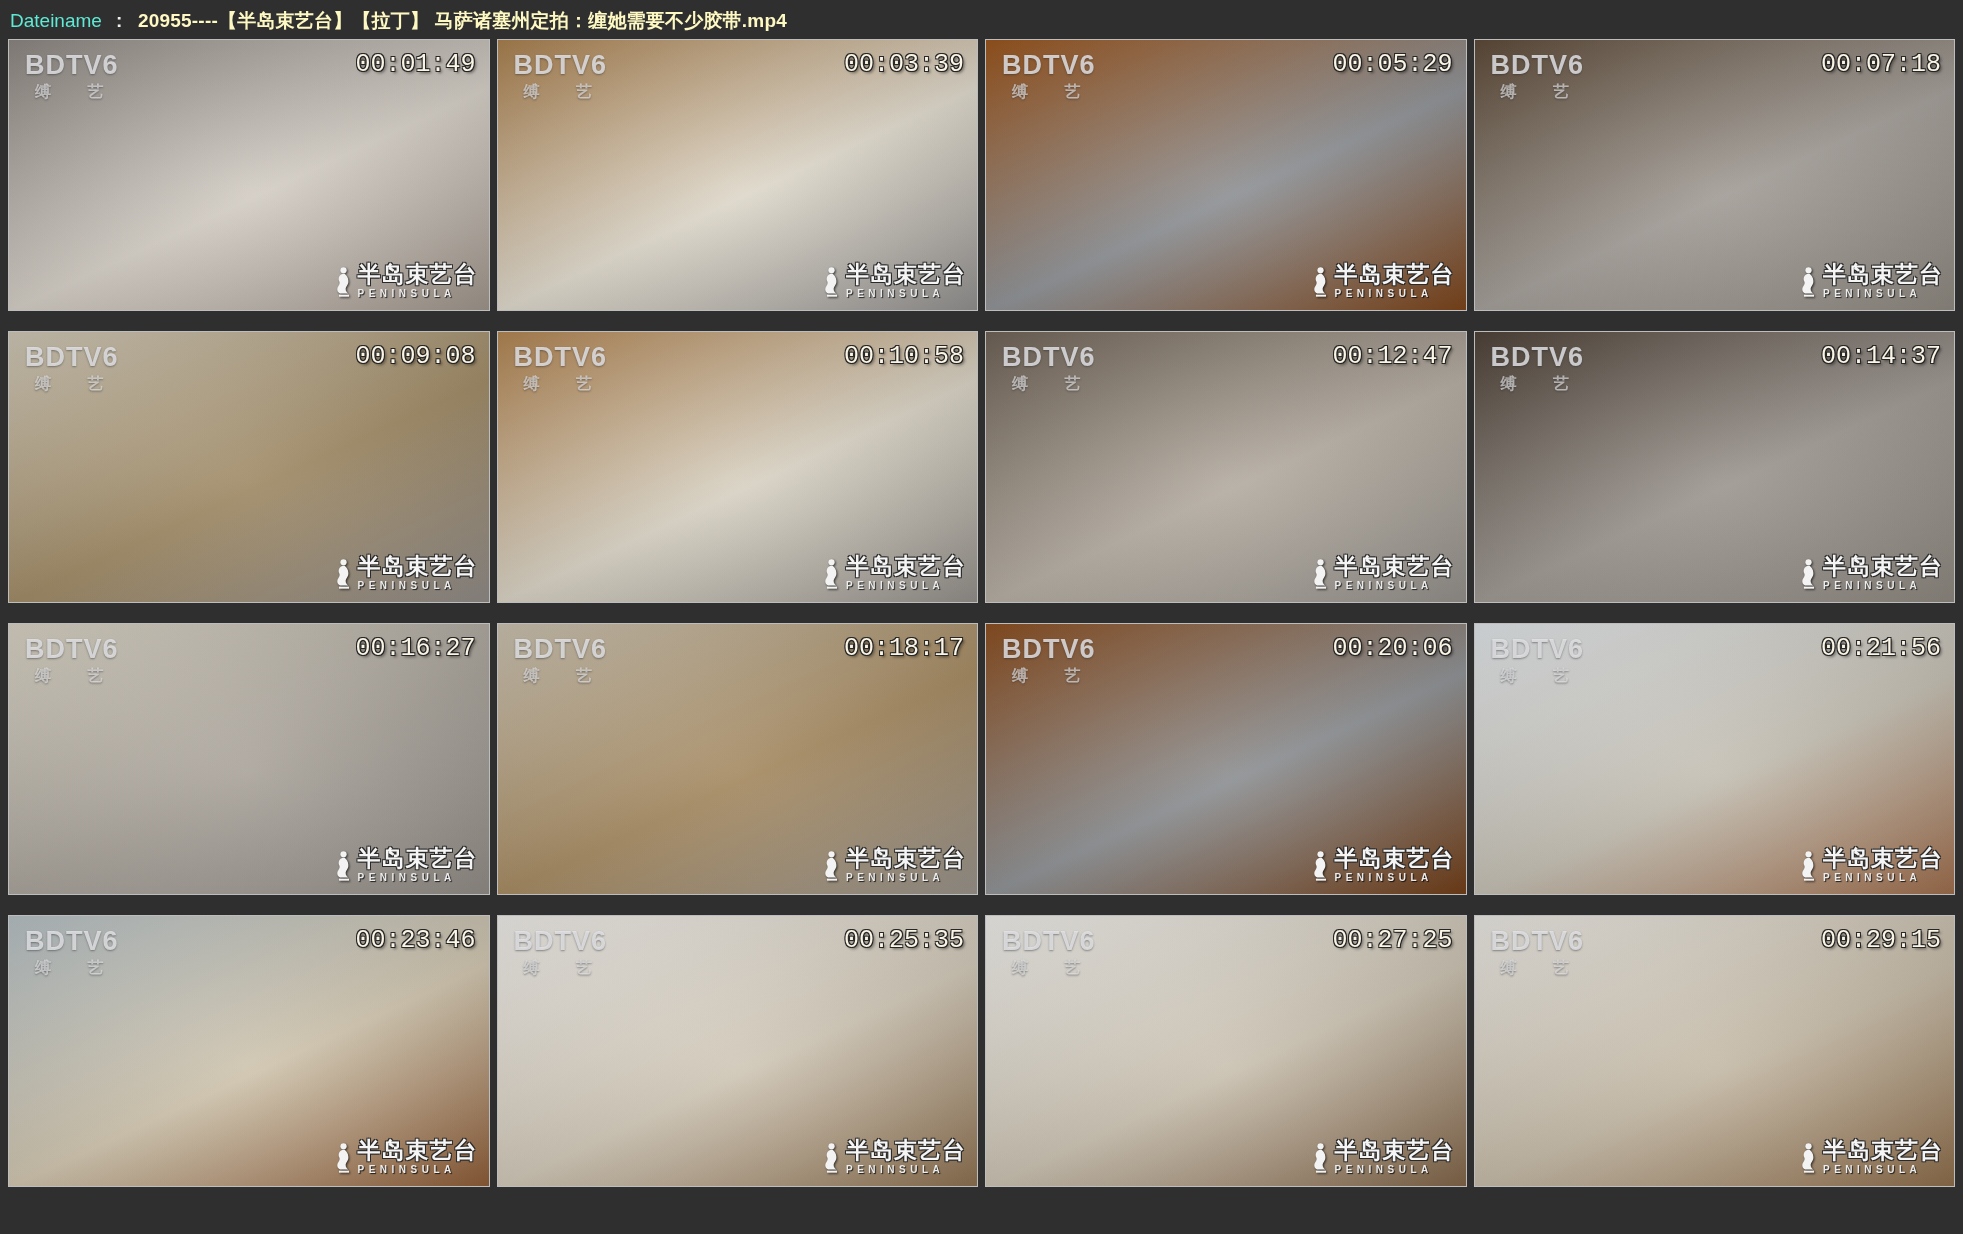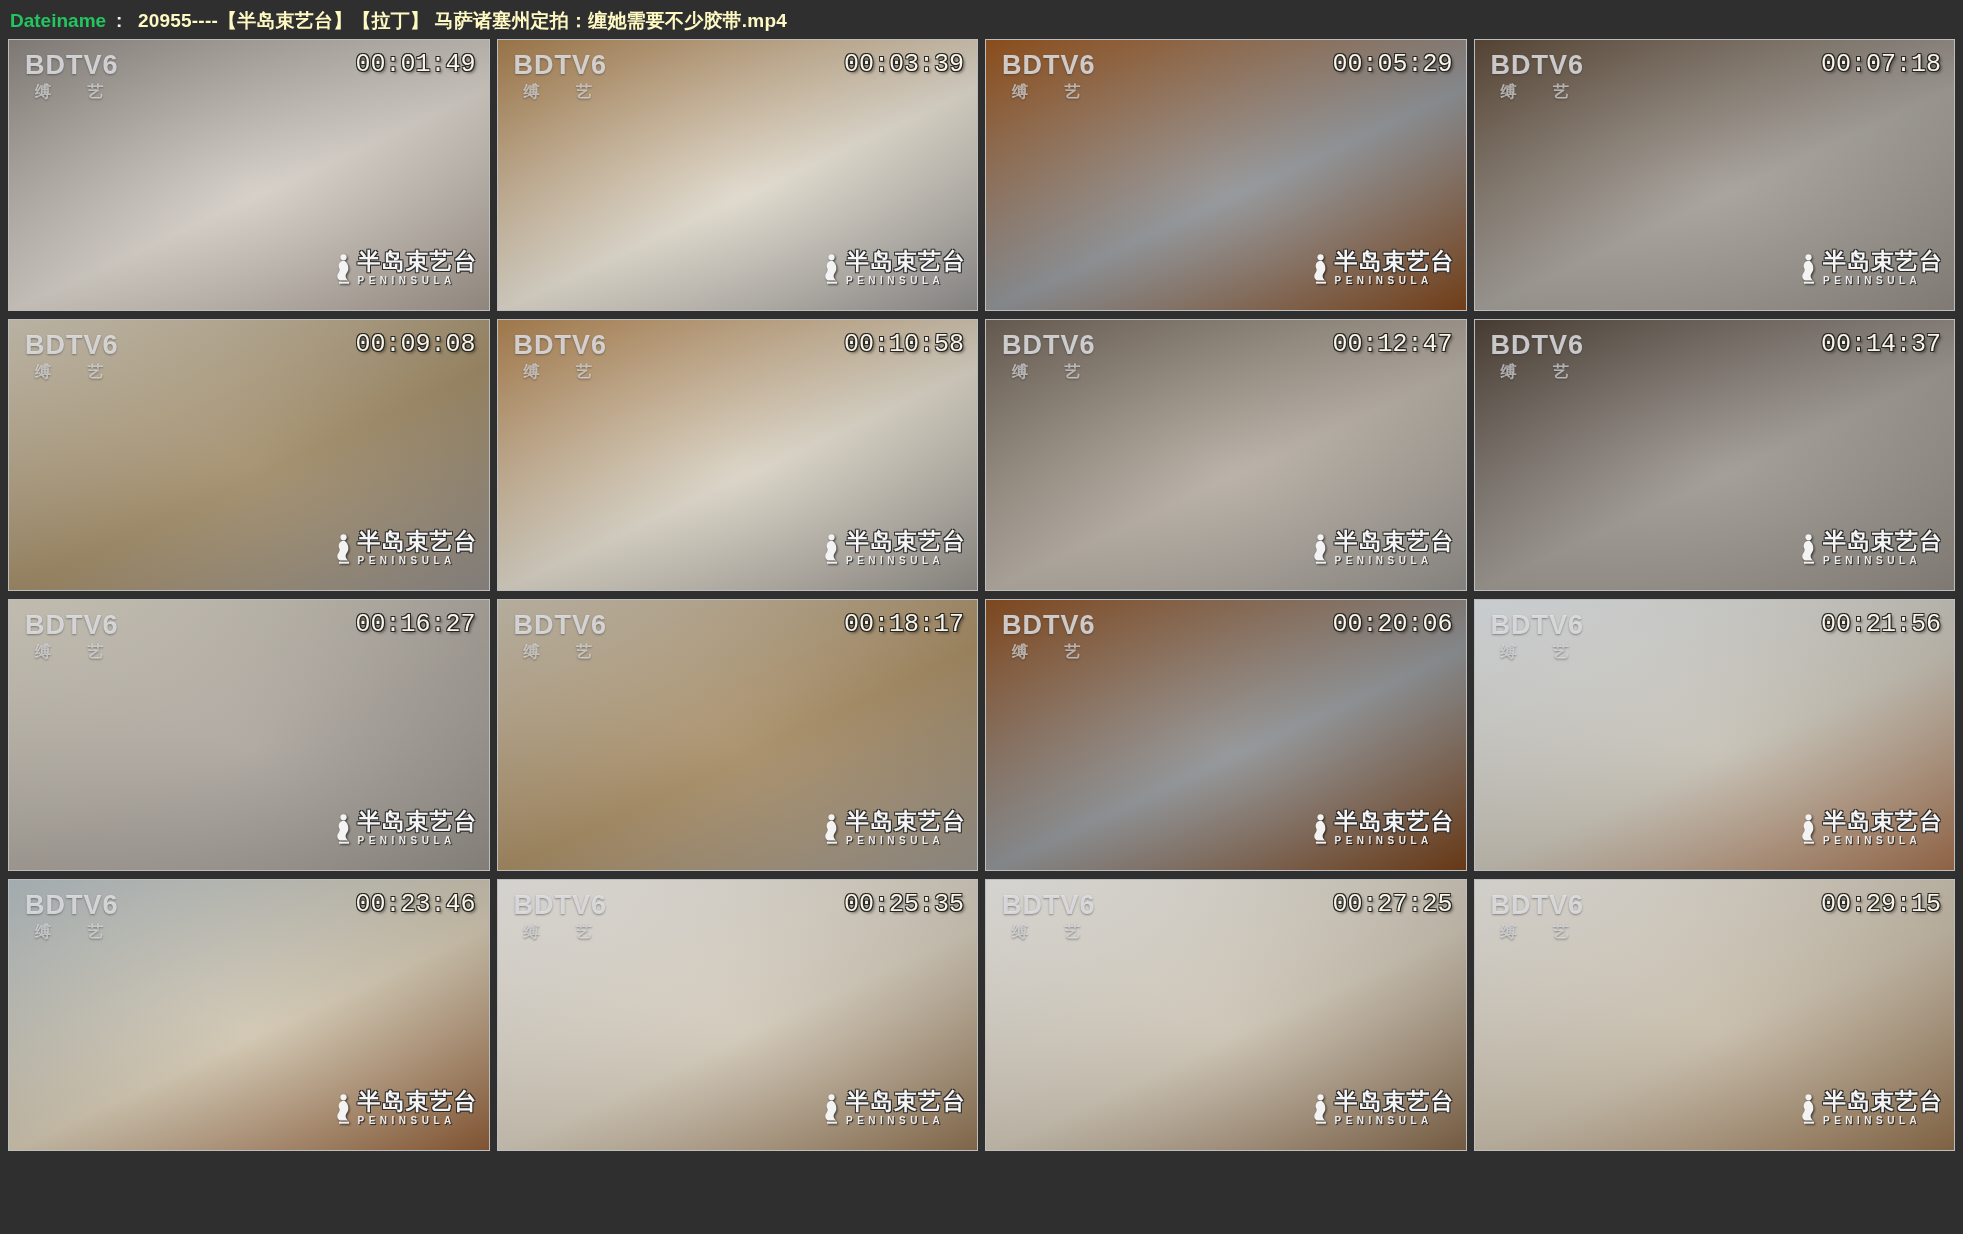--- a/index.html
+++ b/index.html
@@ -8,37 +8,37 @@
     background: #2f2f2f;
     font-family: "Liberation Sans", sans-serif;
     overflow: hidden;
   }
 
   
   .meta-header { padding: 9px 8px 6px 10px; }
   .meta-row { line-height: 23px; white-space: nowrap; }
   .meta-label {
     display: inline-block; width: 106px;
-    color: #22c55e; font-size: 19px; font-weight: bold;
+    color: #5eead4; font-size: 19px; font-weight: normal;
   }
   .meta-sep {
     display: inline-block; width: 22px;
     color: #f2f2f2; font-size: 19px; font-weight: bold;
   }
   .meta-value {
     color: #fef9c3; font-size: 19px; font-weight: bold;
     letter-spacing: 0.2px;
   }
 
   
   .grid {
     margin: 0 8px;
     display: grid;
     grid-template-columns: repeat(4, 1fr);
-    gap: 8px 7px;
+    gap: 20px 7px;
   }
   .thumb {
     position: relative;
     height: 272px;
     border: 1px solid #bdbdbd;
     overflow: hidden;
   }
   .scene { position: absolute; inset: 0; }
   .scene::after {            
     content: "";
@@ -71,21 +71,21 @@
     font-size: 25px;
     color: #fbf5e6;
     text-shadow:
       -1px -1px 0 #262626, 1px -1px 0 #262626,
       -1px  1px 0 #262626, 1px  1px 0 #262626,
        2px  2px 3px rgba(0,0,0,0.55);
   }
 
   
   .studio {
-    position: absolute; bottom: 24px; right: 11px;
+    position: absolute; bottom: 11px; right: 11px;
     display: flex; align-items: flex-end;
   }
   .studio svg {
     width: 22px; height: 34px;
     margin-right: 3px;
     fill: #f3f3f3;
     filter: drop-shadow(1px 1px 1px rgba(0,0,0,0.7));
   }
   .studio-text { text-align: left; }
   .studio-cn {

